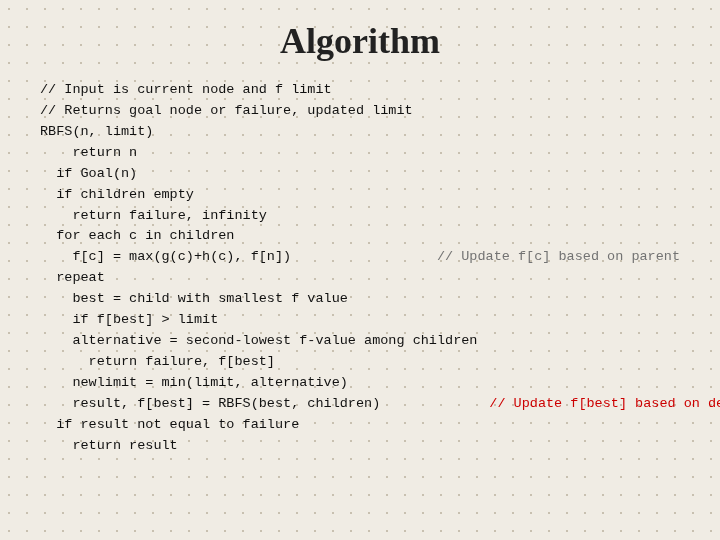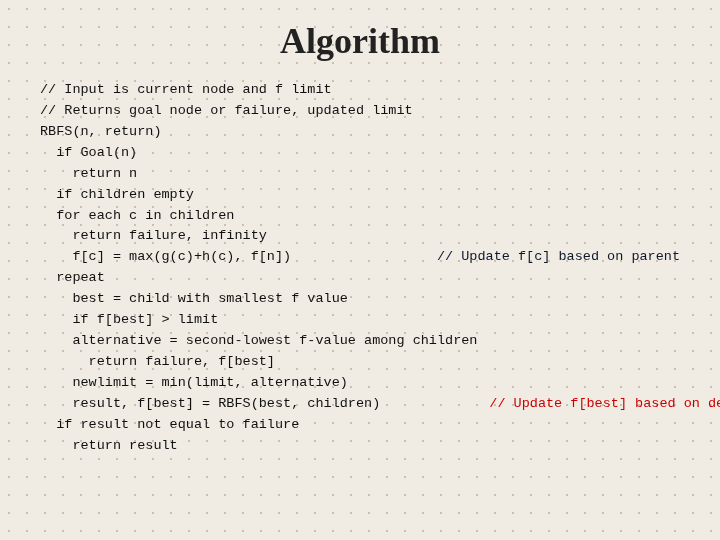--- a/index.html
+++ b/index.html
@@ -54,41 +54,41 @@
 <div class="page">
   <div class="title">Algorithm</div>
   <div class="code-block" id="code-container">
   <div class="code-row">
         <span class="code-text">// Input is current node and f limit</span>
       </div>
       <div class="code-row">
         <span class="code-text">// Returns goal node or failure, updated limit</span>
       </div>
       <div class="code-row">
-        <span class="code-text">RBFS(n, return)</span>
+        <span class="code-text">RBFS(n, limit)</span>
+      </div>
+      <div class="code-row">
+        <span class="code-text">    return n</span>
       </div>
       <div class="code-row">
         <span class="code-text">  if Goal(n)</span>
       </div>
       <div class="code-row">
-        <span class="code-text">    return n</span>
+        <span class="code-text">  if children empty</span>
       </div>
       <div class="code-row">
-        <span class="code-text">  if children empty</span>
+        <span class="code-text">    return failure, infinity</span>
       </div>
       <div class="code-row">
         <span class="code-text">  for each c in children</span>
       </div>
       <div class="code-row">
-        <span class="code-text">    return failure, infinity</span>
-      </div>
-      <div class="code-row">
         <span class="code-text" style="flex: 0 0 auto;">    f[c] = max(g(c)+h(c), f[n])</span>
         <span style="display: inline-block; min-width: 20px; flex: 1 1 0%;"></span>
-        <span class="code-text" style="color: #0f172a; margin-left: 8px;">          // Update f[c] based on parent</span>
+        <span class="code-text" style="color: #737373; margin-left: 8px;">          // Update f[c] based on parent</span>
       </div>
       <div class="code-row">
         <span class="code-text">  repeat</span>
       </div>
       <div class="code-row">
         <span class="code-text">    best = child with smallest f value</span>
       </div>
       <div class="code-row">
         <span class="code-text">    if f[best] &gt; limit</span>
       </div>

